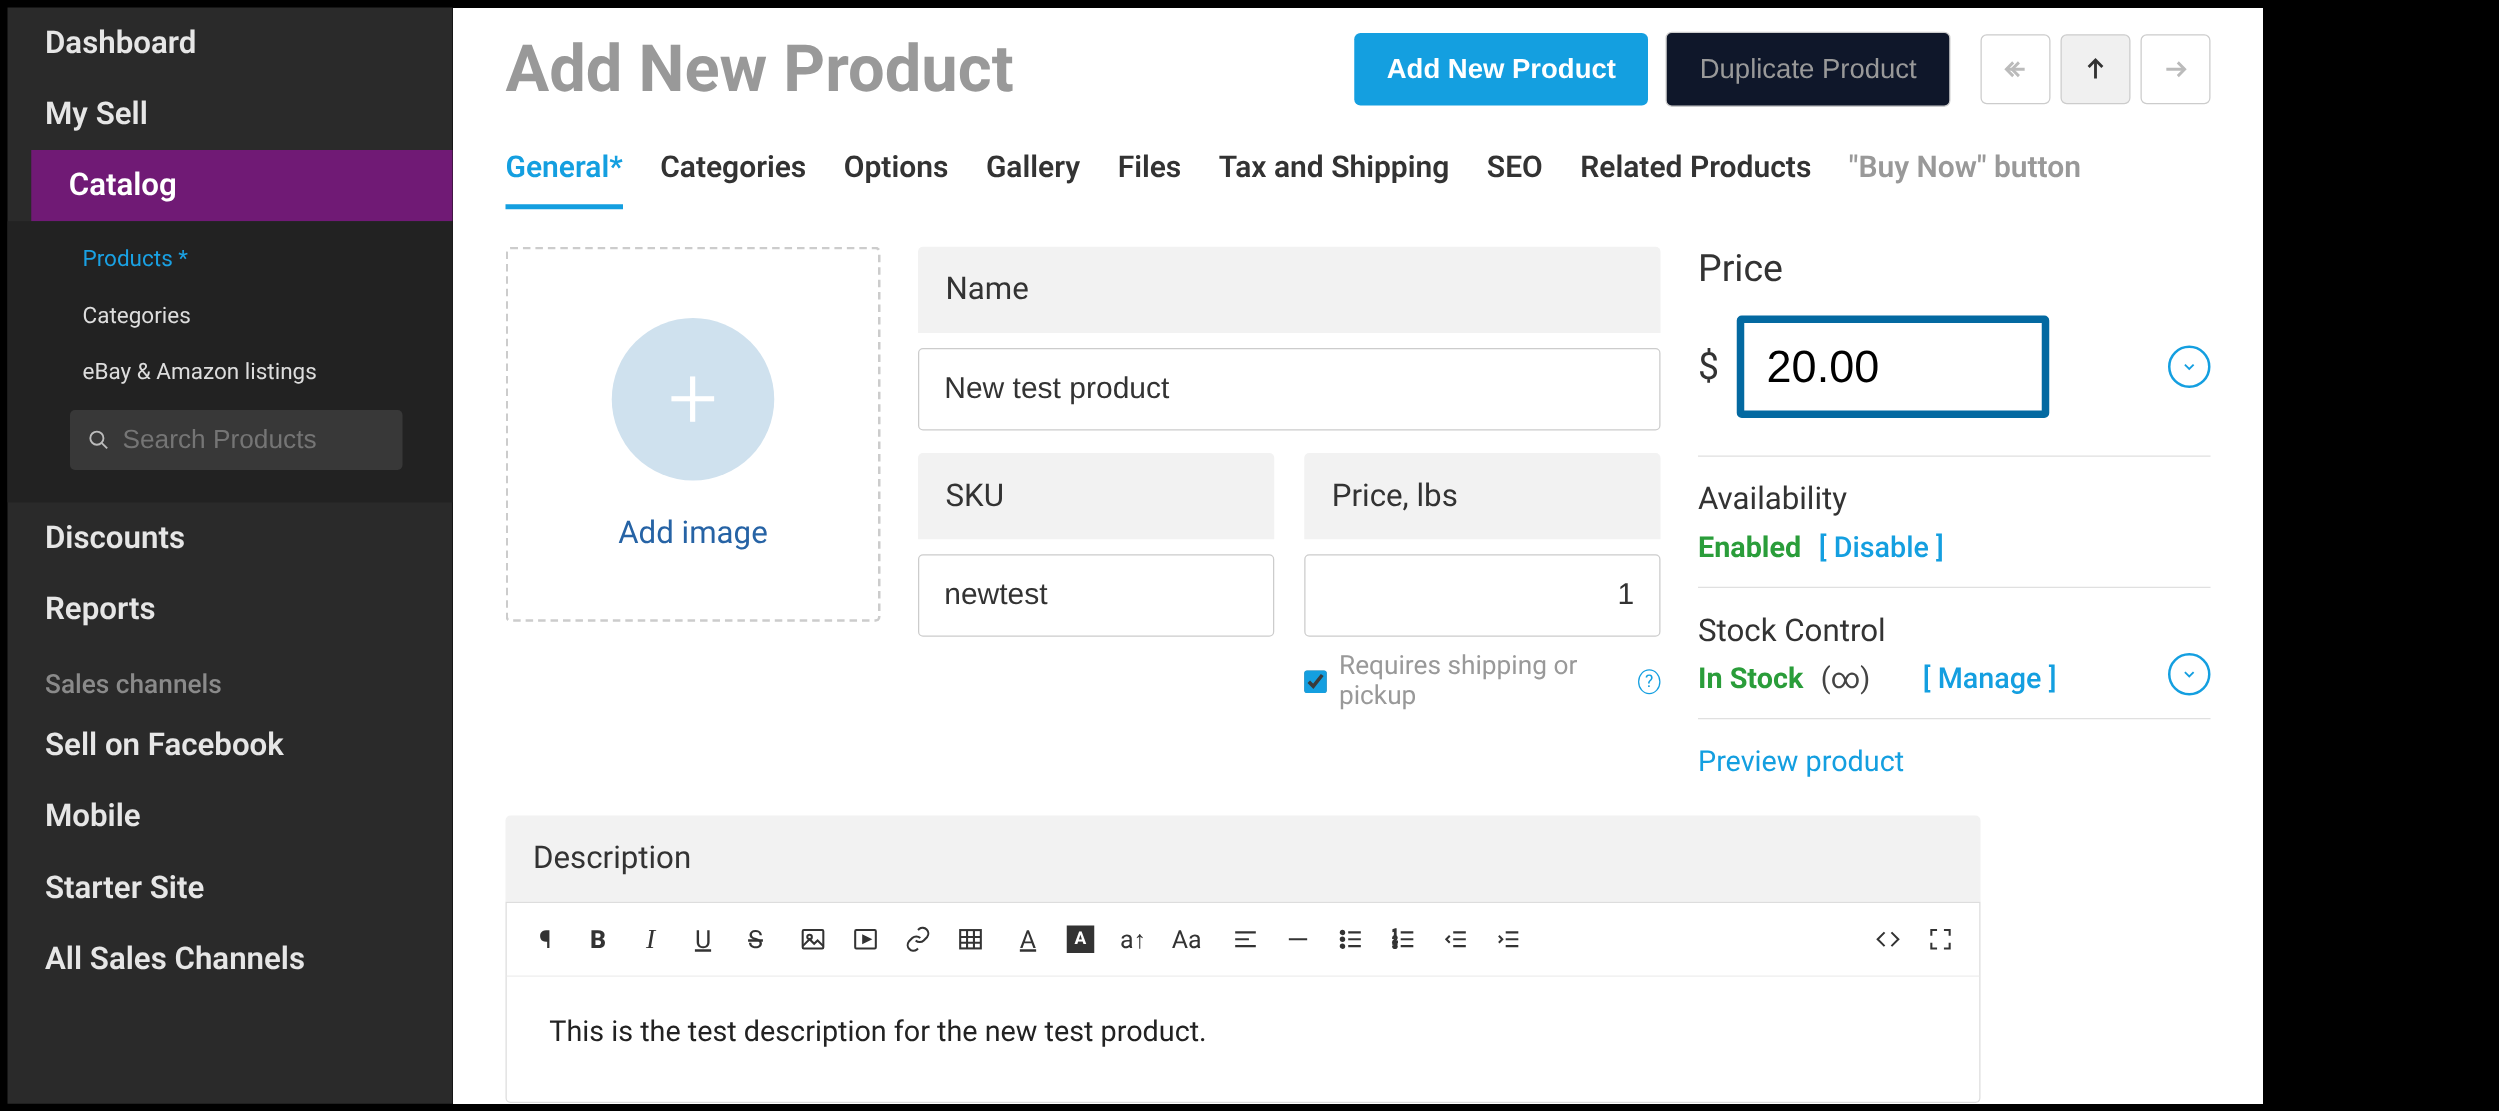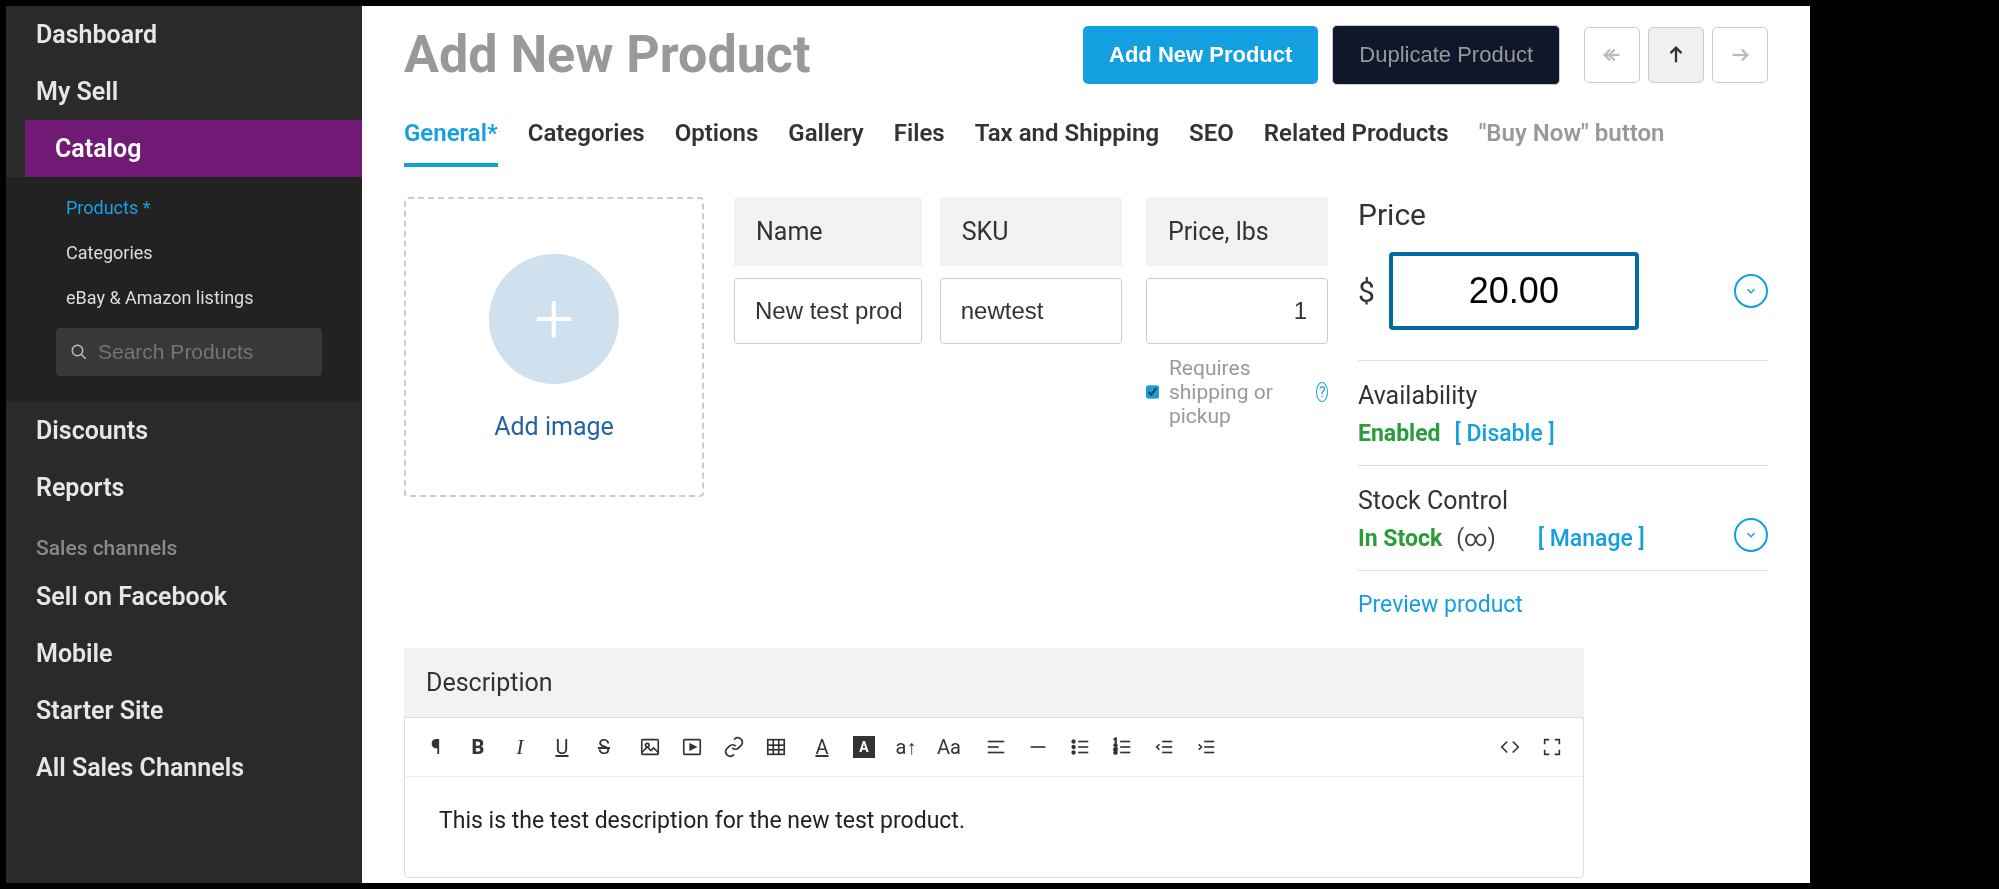--- a/index.html
+++ b/index.html
@@ -32,36 +32,36 @@
 .tab.active { color: #149fe0; border-bottom: 4px solid #149fe0; }
 .tab.muted { color: #999; }
 
 .content-row { display: flex; gap: 30px; padding: 30px 42px 0 42px; }
 .col-left { display: flex; gap: 30px; flex: 1; }
 .image-upload { width: 300px; height: 300px; border: 2px dashed #ccc; border-radius: 4px; display: flex; flex-direction: column; align-items: center; justify-content: center; gap: 28px; cursor: pointer; flex-shrink:0; }
 .upload-circle { width: 130px; height: 130px; border-radius: 50%; background: #cfe1ee; display: flex; align-items: center; justify-content: center; }
 .upload-plus { color: #fff; font-size: 70px; font-weight: 300; line-height: 1; }
 .add-image-text { color: #2663a5; font-size: 25px; }
 
-.fields { flex: 1; display: flex; gap: 18px; }
+.fields { flex: 1; display: flex; flex-direction: column; gap: 18px; }
 .field-group { display: flex; flex-direction: column; }
 .field-label { background: #f2f2f2; padding: 20px 22px; font-size: 25px; color: #333; border-radius: 4px 4px 0 0; }
 .field-input { border: 1px solid #ccc; border-radius: 4px; padding: 18px 20px; font-size: 24px; color: #333; outline: none; margin-top: 12px; width: 100%; }
 .field-row { display: flex; gap: 24px; }
 .field-row > div { flex: 1; }
 .weight-input { text-align: right; }
 .shipping-check { display: flex; align-items: center; gap: 10px; justify-content: center; margin-top: 12px; color: #999; font-size: 21px; }
 .shipping-check input { width: 20px; height: 20px; accent-color: #149fe0; }
 .help-icon { width: 20px; height: 20px; border: 1.5px solid #149fe0; border-radius: 50%; color: #149fe0; font-size: 14px; display: inline-flex; align-items: center; justify-content: center; cursor: pointer; }
 
 .col-right { width: 410px; flex-shrink: 0; }
 .price-label { font-size: 30px; color: #333; margin-bottom: 20px; }
 .price-row { display: flex; align-items: center; gap: 14px; }
 .currency { font-size: 30px; color: #333; }
-.price-input { border: 4px solid #0369a1; border-radius: 4px; padding: 14px 18px; font-size: 36px; text-align: center; width: 250px; outline: none; }
+.price-input { border: 6px solid #0369a1; border-radius: 4px; padding: 14px 18px; font-size: 36px; text-align: left; width: 250px; outline: none; }
 .expand-circle { width: 34px; height: 34px; border: 2px solid #149fe0; border-radius: 50%; display: flex; align-items: center; justify-content: center; cursor: pointer; margin-left: auto; }
 .expand-circle svg { width: 14px; height: 14px; stroke: #149fe0; stroke-width: 2.5; fill: none; }
 .section-hr { border: none; border-top: 1px solid #e0e0e0; margin: 30px 0 20px 0; }
 .side-label { font-size: 25px; color: #333; margin-bottom: 10px; }
 .status-row { display: flex; align-items: center; gap: 14px; font-size: 23px; }
 .status-green { color: #2a9d3a; font-weight: 700; }
 .link-bracket { color: #149fe0; cursor: pointer; font-weight: 500; }
 .stock-infinity { color: #444; }
 .side-section { padding-bottom: 18px; border-bottom: 1px solid #e0e0e0; margin-bottom: 20px; position: relative; }
 .side-section .expand-circle { position: absolute; right: 0; bottom: 18px; }

